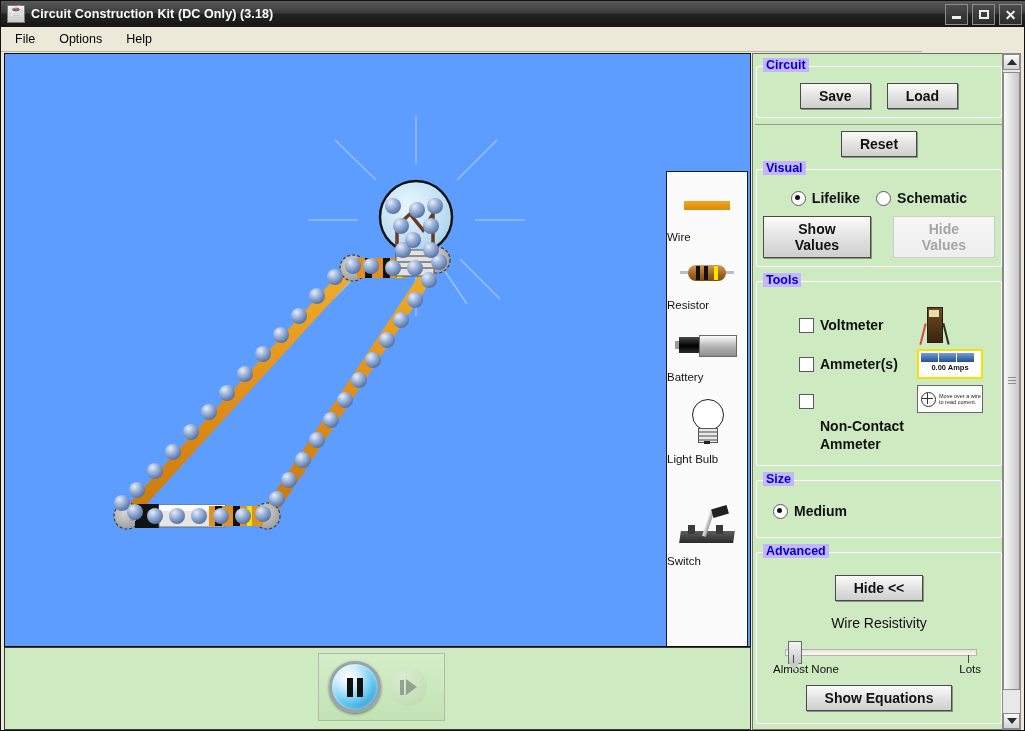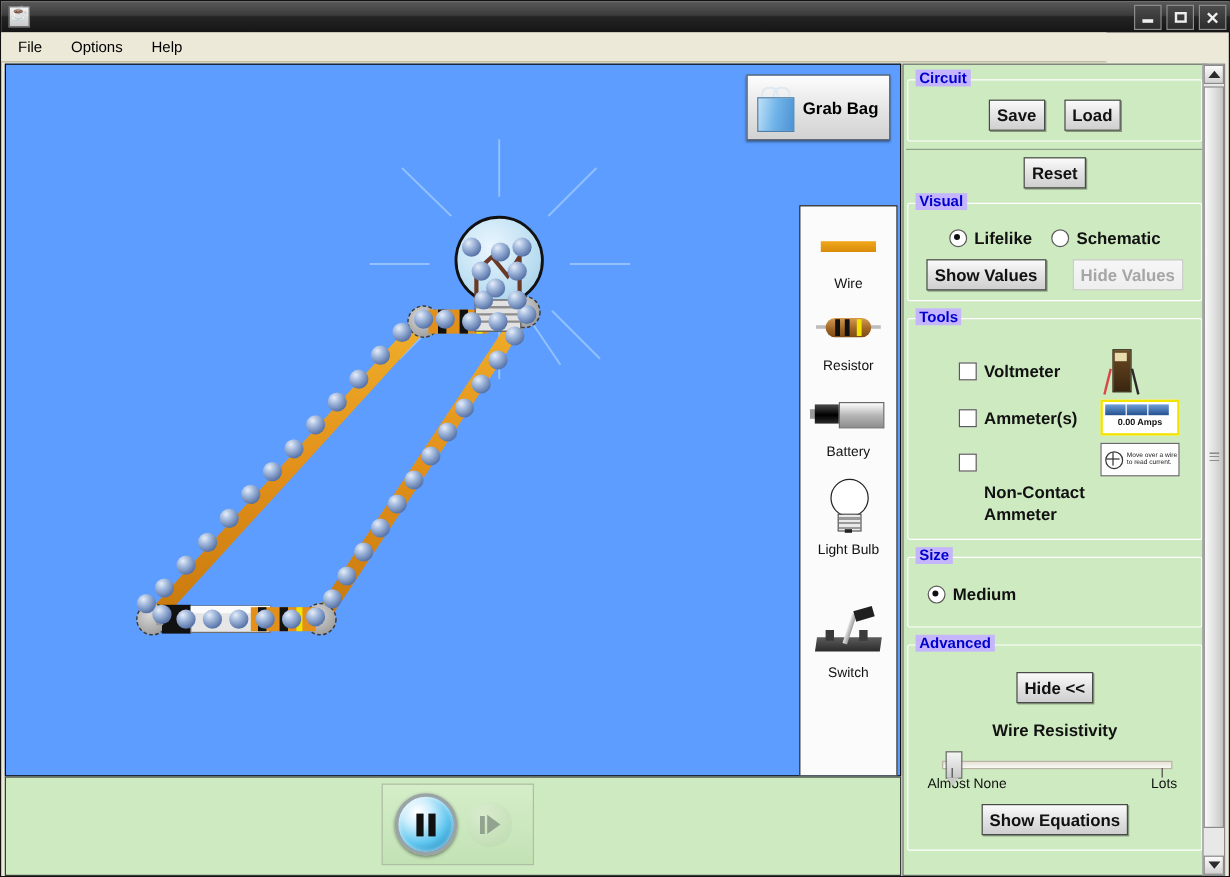--- a/index.html
+++ b/index.html
@@ -49,21 +49,21 @@
     background:linear-gradient(100deg,#bfe0f7,#6fb3e8 50%,#4d92d4);
     border:1px solid #4a7fae;}
   .bag-h1,.bag-h2{position:absolute;top:1px;width:11px;height:12px;
     border:2px solid #dfe9f2;border-bottom:none;border-radius:7px 7px 0 0;}
   .bag-h1{left:5px;} .bag-h2{left:15px;}
   .grab-label{font-size:14px;font-weight:bold;color:#000;margin-left:6px;}
 
   
   .toolbox{position:absolute;left:661px;top:117px;width:80px;height:496px;
     background:#fbfbfb;border:1px solid #1b1b1b;}
-  .tb-item{width:100%;text-align:center;position:absolute;left:0;}
+  .tb-item{width:100%;text-align:left;position:absolute;left:0;}
   .tb-cap{font-size:11.5px;color:#111;margin-top:3px;display:block;}
   .tb-art{height:46px;display:flex;align-items:center;justify-content:center;}
 
   .ic-wire{width:46px;height:9px;background:linear-gradient(180deg,#f0a81c,#d98b09);}
   .ic-res{width:54px;height:18px;position:relative;}
   .ic-res .body{position:absolute;left:8px;top:1px;width:38px;height:16px;border-radius:9px;
     background:linear-gradient(180deg,#d59a52,#9c6322 60%,#7c4c16);}
   .ic-res .lead{position:absolute;top:7px;width:9px;height:3px;background:#bdbdbd;}
   .ic-res .lead.l{left:0;} .ic-res .lead.r{right:0;}
   .ic-res .bnd{position:absolute;top:2px;width:4px;height:14px;}
@@ -113,21 +113,21 @@
   .rightpanel{position:absolute;left:751px;top:52px;width:252px;height:675px;
     background:#cdeac0;border:1px solid #6d6d6d;overflow:hidden;}
   .grp{position:relative;margin:0 3px 0 3px;border:1px solid #ffffff;border-radius:2px;
     background:#cdeac0;padding:16px 6px 8px 6px;}
   .grp>.legend{position:absolute;left:6px;top:-9px;background:#c4b5fd;padding:0 3px;
     color:#0000cc;font-size:12.5px;font-weight:bold;}
   .sep{height:1px;background:#8f9e88;margin:6px 2px;}
   .row{display:flex;align-items:center;justify-content:center;gap:16px;}
   .btn{font-family:"Liberation Sans",sans-serif;font-size:14px;font-weight:bold;color:#111;
     background:linear-gradient(180deg,#fbfbfb,#e2e2e2 52%,#cfcfcf);
-    border:1px solid #4a4a4a;padding:4px 6px;box-shadow:1px 1px 0 rgba(0,0,0,.35);}
+    border:1px solid #4a4a4a;padding:4px 18px;box-shadow:1px 1px 0 rgba(0,0,0,.35);}
   .btn.disabled{color:#a6a6a6;border:1px solid #cdcdcd;box-shadow:none;
     background:linear-gradient(180deg,#f6f6f6,#eeeeee);}
   .radio,.check{display:inline-flex;align-items:center;gap:6px;font-size:14px;font-weight:bold;color:#111;}
   .rdo{width:13px;height:13px;border-radius:50%;border:1.5px solid #5a5a5a;background:#fff;
     display:inline-block;position:relative;flex:0 0 auto;}
   .rdo.on:after{content:"";position:absolute;left:3px;top:3px;width:5px;height:5px;border-radius:50%;background:#111;}
   .chk{width:13px;height:13px;border:1.5px solid #5a5a5a;background:#fff;display:inline-block;flex:0 0 auto;}
   .toolrow{display:flex;margin:7px 0 0 36px;}
   .toolrow .lbl{width:118px;font-size:14px;font-weight:bold;color:#111;line-height:18px;margin-top:32px;}
 
@@ -175,20 +175,21 @@
   .caret.up{border-bottom:6px solid #2b2b2b;}
   .caret.dn{border-top:6px solid #2b2b2b;}
 </style>
 </head>
 <body>
 
 <div id="app">
 
   <div class="titlebar">
     <div class="title-icon"></div>
+    <div class="title-text">Circuit Construction Kit (DC Only) (3.18)</div>
     <div class="win-btns">
       <div class="win-btn">
           <span class="gl-min"></span>
         </div>
       <div class="win-btn">
           <span class="gl-max"></span>
         </div>
       <div class="win-btn">
           <span class="gl-close">✕</span>
         </div>
@@ -329,28 +330,20 @@
           <circle cx="412" cy="156" r="8"></circle>
         <circle cx="396" cy="172" r="8"></circle>
           <circle cx="408" cy="186" r="8"></circle>
         <circle cx="426" cy="172" r="8"></circle>
           <circle cx="430" cy="152" r="8"></circle>
         <circle cx="388" cy="152" r="8"></circle>
           <circle cx="426" cy="196" r="8"></circle>
       </g>
     </svg>
 
-    <div class="grabbag">
-      <div class="bag-icon">
-        <div class="bag-h1"></div>
-          <div class="bag-h2"></div>
-          <div class="bag-body"></div>
-      </div>
-      <div class="grab-label">Grab Bag</div>
-    </div>
 
     <div class="toolbox">
 
       <div class="tb-item" style="top:10px">
         <div class="tb-art">
             <div class="ic-wire"></div>
           </div>
         <span class="tb-cap">Wire</span>
       </div>
 
@@ -505,21 +498,21 @@
           <span>Medium</span>
         </label>
       </div>
     </div>
 
     <div class="grp" style="margin-top:14px;padding-bottom:12px">
       <span class="legend">Advanced</span>
       <div class="center" style="margin-top:6px">
         <button class="btn">Hide &lt;&lt;</button>
       </div>
-      <div style="text-align:center;font-size:14px;font-weight:bold;color:#111;margin-top:14px">Wire Resistivity</div>
+      <div style="text-align:center;font-size:14px;font-weight:normal;color:#111;margin-top:14px">Wire Resistivity</div>
       <div class="slider">
         <div class="strack"></div>
         <div class="sthumb"></div>
         <div class="tick" style="left:8px"></div>
         <div class="tick" style="right:6px"></div>
       </div>
       <div class="slabels">
         <span>Almost None</span>
         <span>Lots</span>
       </div>

